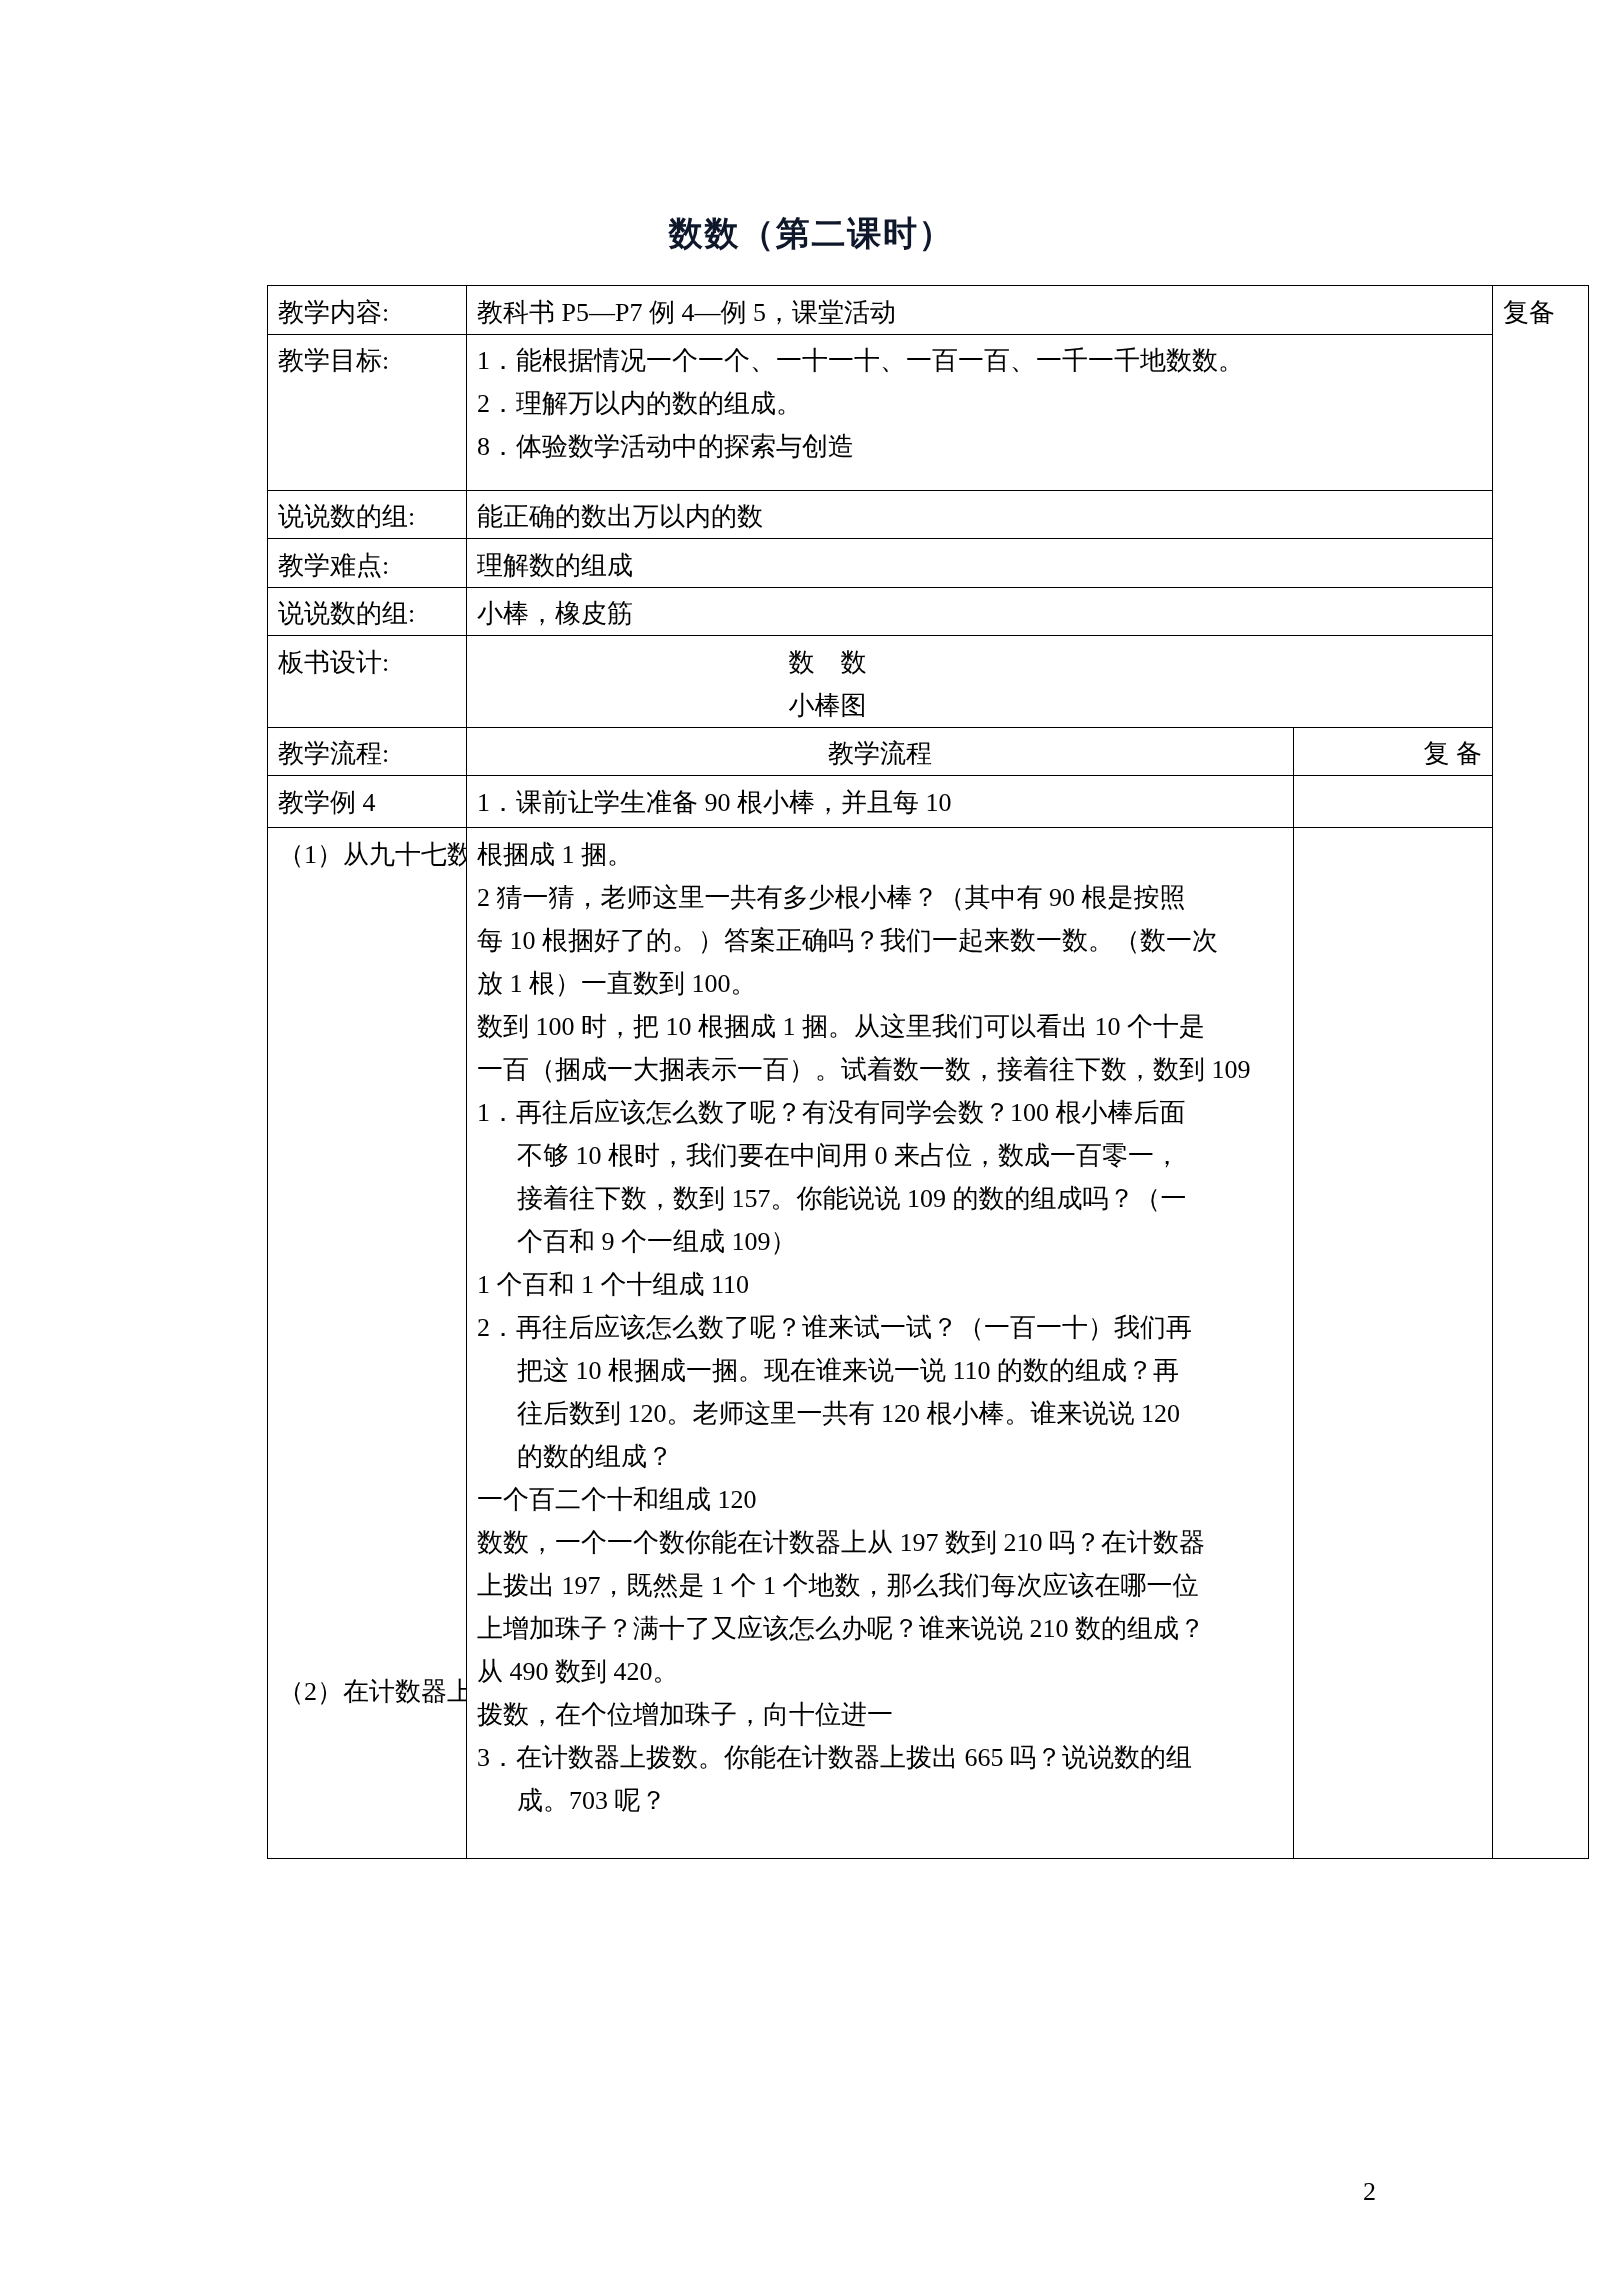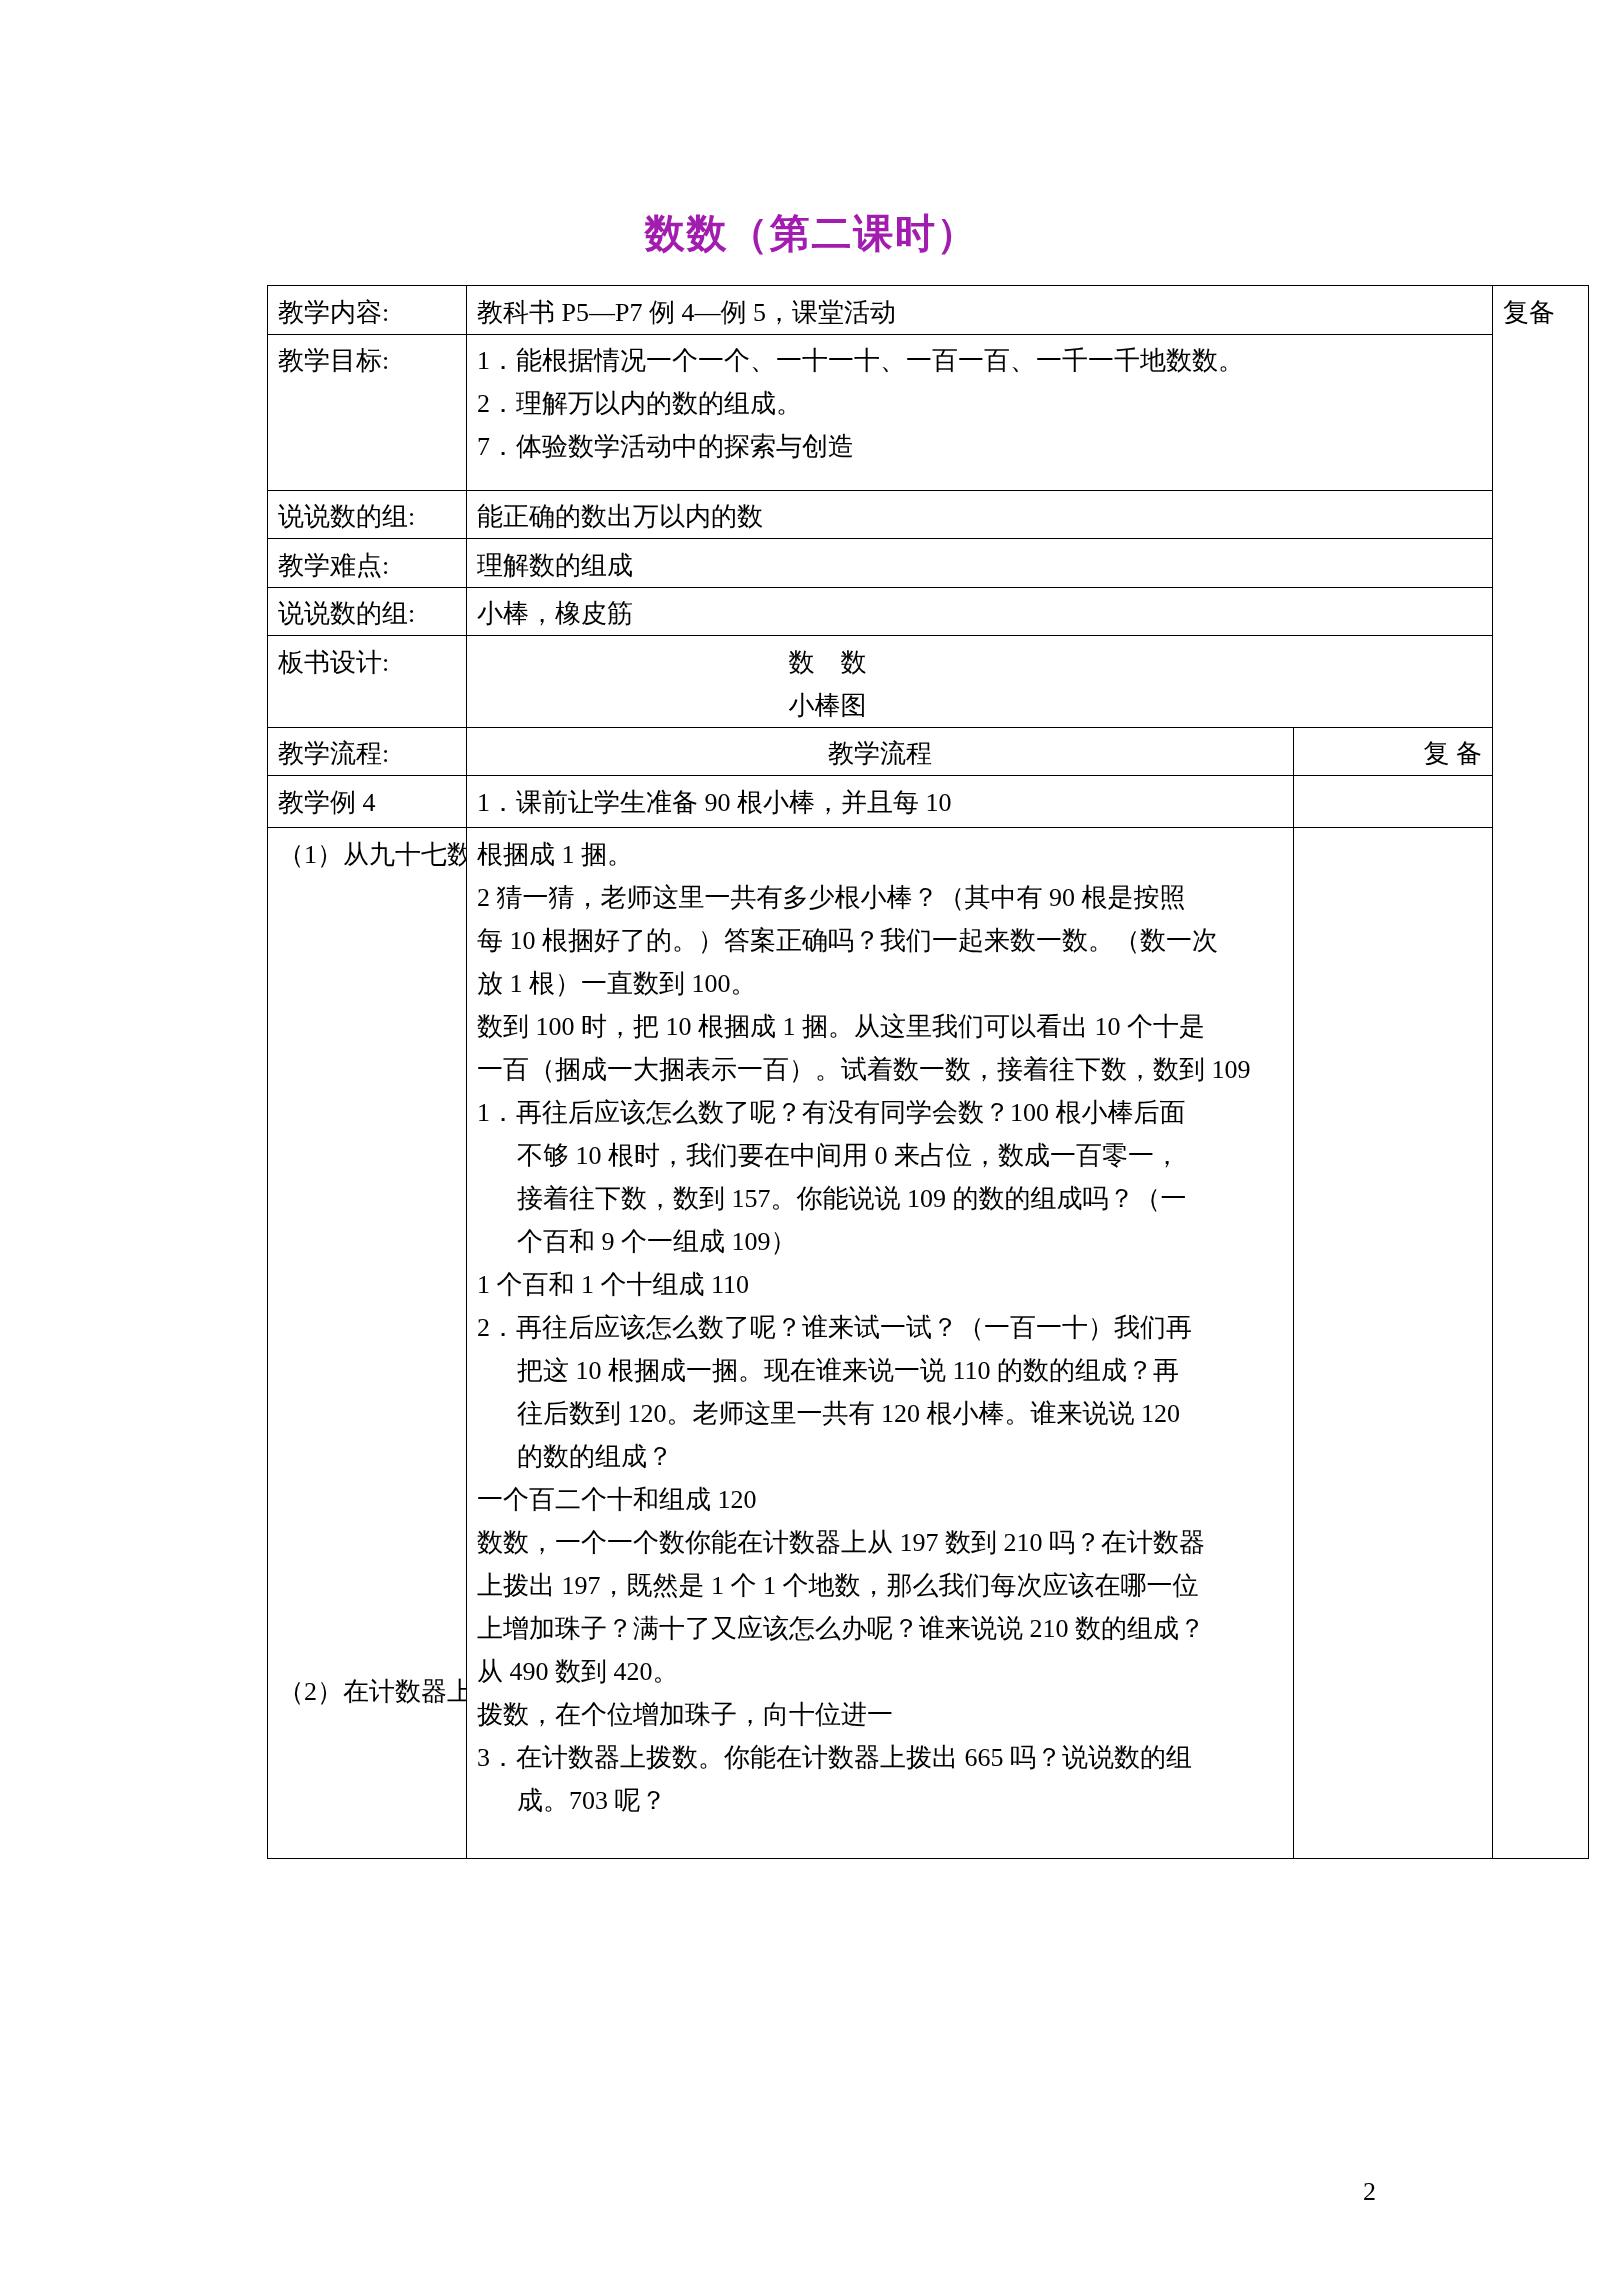--- a/index.html
+++ b/index.html
@@ -15,23 +15,23 @@
     color: #000000;
     font-family: "Liberation Serif", "DejaVu Serif", serif;
     overflow: hidden;
   }
   .doc-title {
     position: absolute;
     top: 214px;
     left: 0;
     width: 100%;
     text-align: center;
-    font-size: 40px;
+    font-size: 34px;
     font-weight: bold;
-    color: #a21caf;
+    color: #0f172a;
     letter-spacing: 1.7px;
     line-height: 39px;
   }
   table.lesson {
     position: absolute;
     left: 251px;
     top: 285px;
     width: 1321px;
     border-collapse: collapse;
     table-layout: fixed;
@@ -109,21 +109,21 @@
       </tr>
 
       <tr class="r2">
         <td class="label-cell">
           <span>教学目标:</span>
         </td>
         <td class="content-cell" colspan="2">
           <div>
               <div class="line">1．能根据情况一个一个、一十一十、一百一百、一千一千地数数。</div>
               <div class="line">2．理解万以内的数的组成。</div>
-              <div class="line">7．体验数学活动中的探索与创造</div>
+              <div class="line">8．体验数学活动中的探索与创造</div>
             </div>
         </td>
       </tr>
 
       <tr class="r3">
         <td class="label-cell">
           <span>说说数的组:</span>
         </td>
         <td class="content-cell" colspan="2">
           <span>能正确的数出万以内的数</span>

